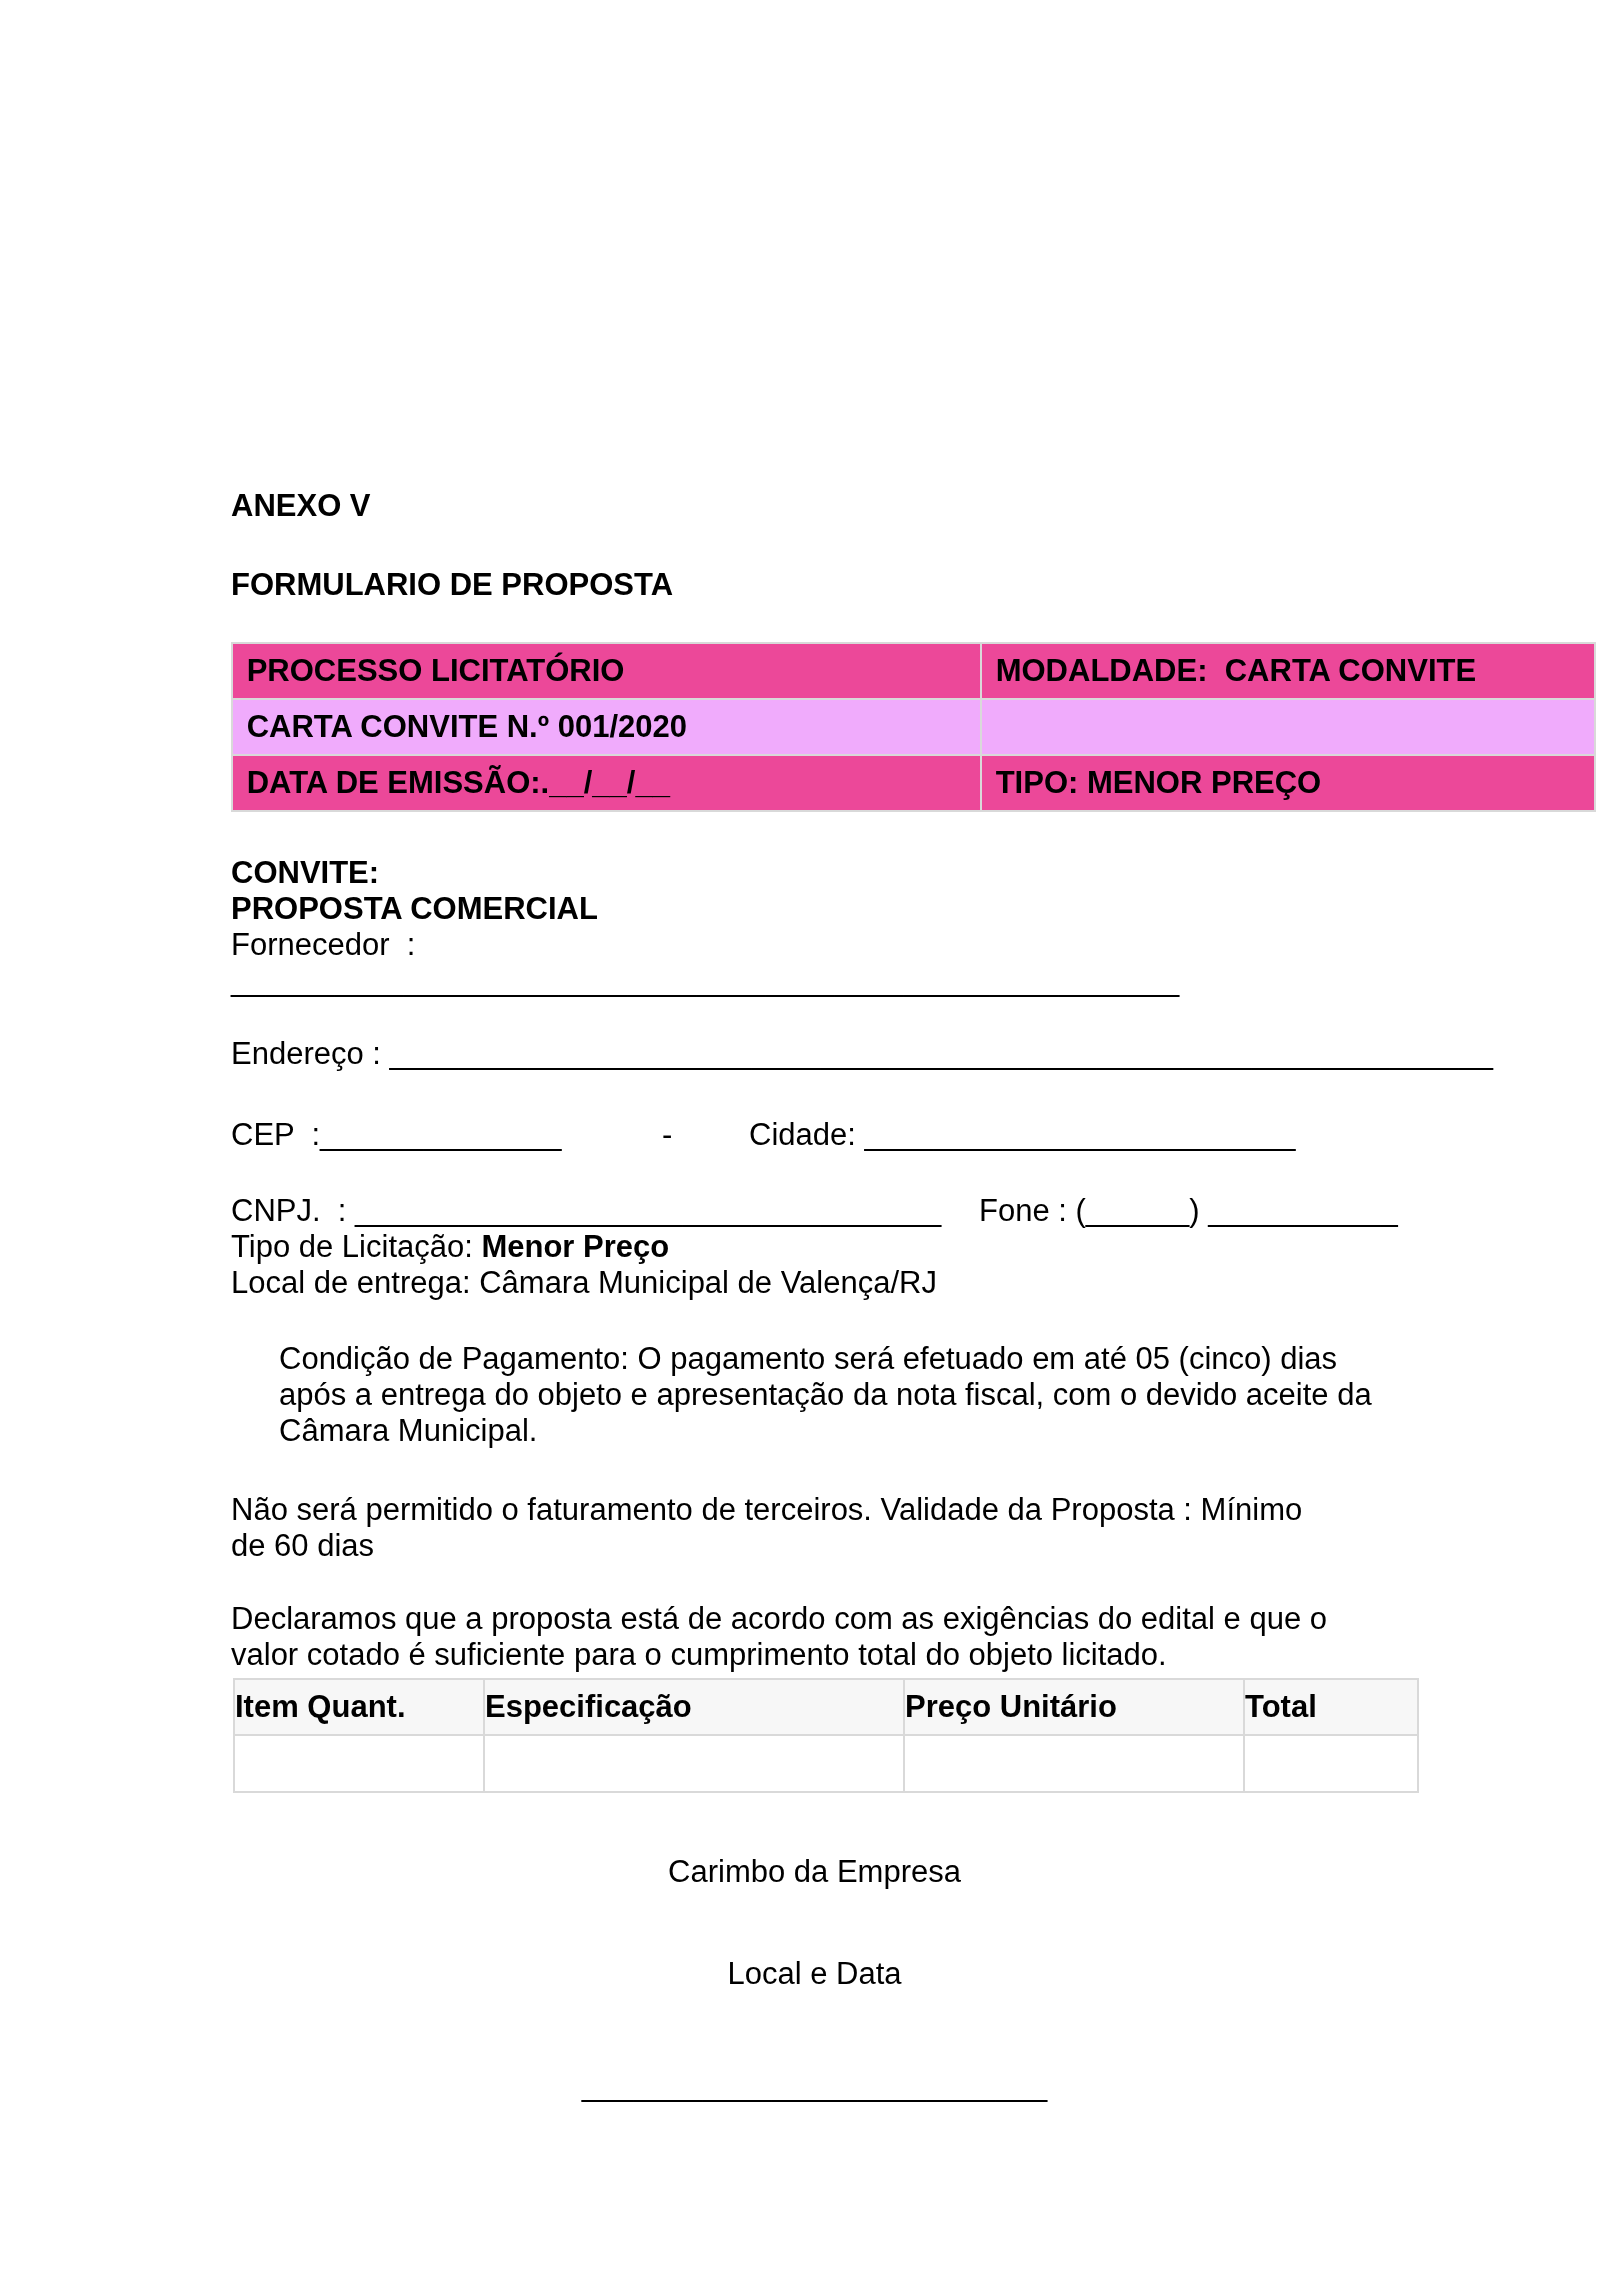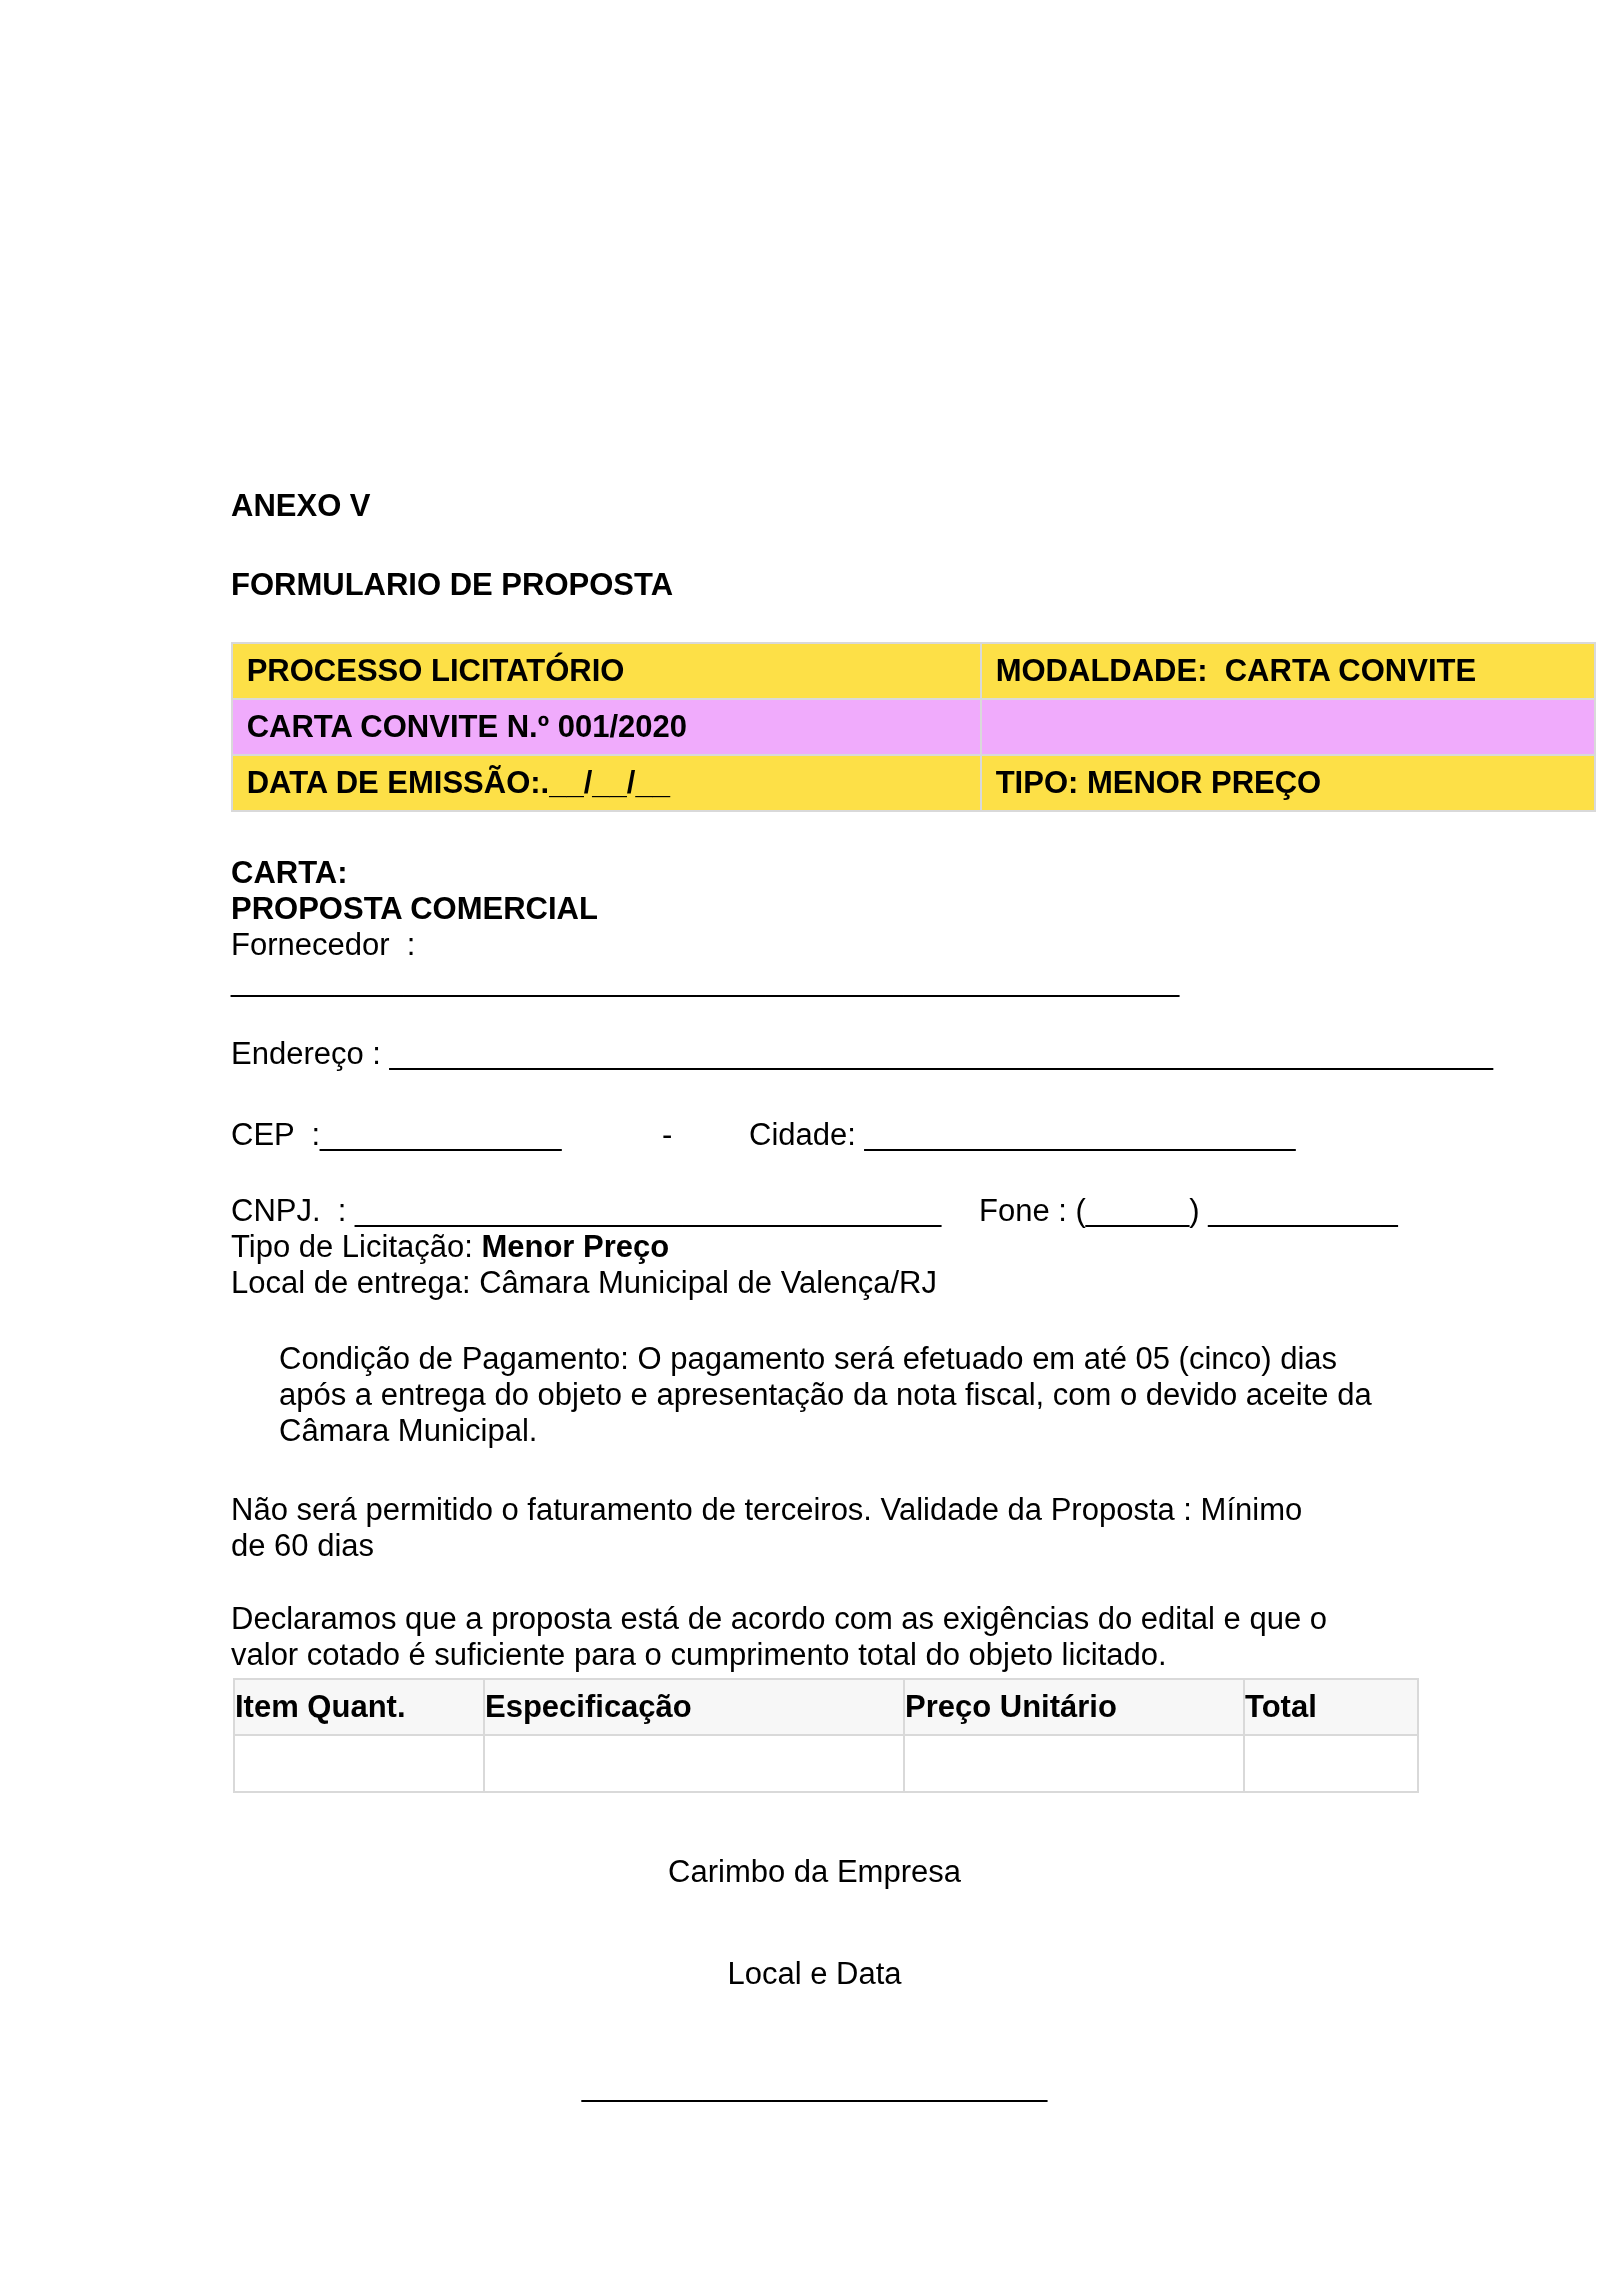--- a/index.html
+++ b/index.html
@@ -22,21 +22,21 @@
     border:2px solid #d9d9d9;
     height:56px;
     padding:0 9.8px 0 13.7px;
     font-weight:700;
     vertical-align:middle;
     white-space:pre;
     overflow:hidden;
   }
   .ptable .c1 { width:749px; }
   .ptable .c2 { width:614px; }
-  .r-shade td { background:#fde047; }
+  .r-shade td { background:#ec4899; }
   .r-plain td { background:#f0abfc; }
 
   
   .itable { width:1185px; }
   .itable td { border:2px solid #d9d9d9; vertical-align:middle; overflow:hidden; }
   .itable .hrow td {
     height:56px; background:#f7f7f7;
     font-weight:700; white-space:pre;
   }
   .itable .drow td { height:57px; background:#ffffff; }
@@ -63,21 +63,21 @@
         <td class="c2"></td>
       </tr>
       <tr class="r-shade">
         <td class="c1">DATA DE EMISSÃO:.__/__/__</td>
         <td class="c2">TIPO: MENOR PREÇO</td>
       </tr>
     </tbody>
   </table>
 
   <div class="abs" style="left:231px; top:855px;">
-    <div class="line bold">CARTA:</div>
+    <div class="line bold">CONVITE:</div>
     <div class="line bold">PROPOSTA COMERCIAL</div>
     <div class="line">Fornecedor  :</div>
     <div class="line">_______________________________________________________</div>
   </div>
 
   <div class="line abs" style="left:231px; top:1036px;">Endereço : ________________________________________________________________</div>
 
   <div class="abs" style="left:231px; top:1117px; width:1176px; height:36px;">
     <span class="line abs" style="left:0; top:0;">CEP  :______________</span>
     <span class="line abs" style="left:431px; top:0;">-</span>

